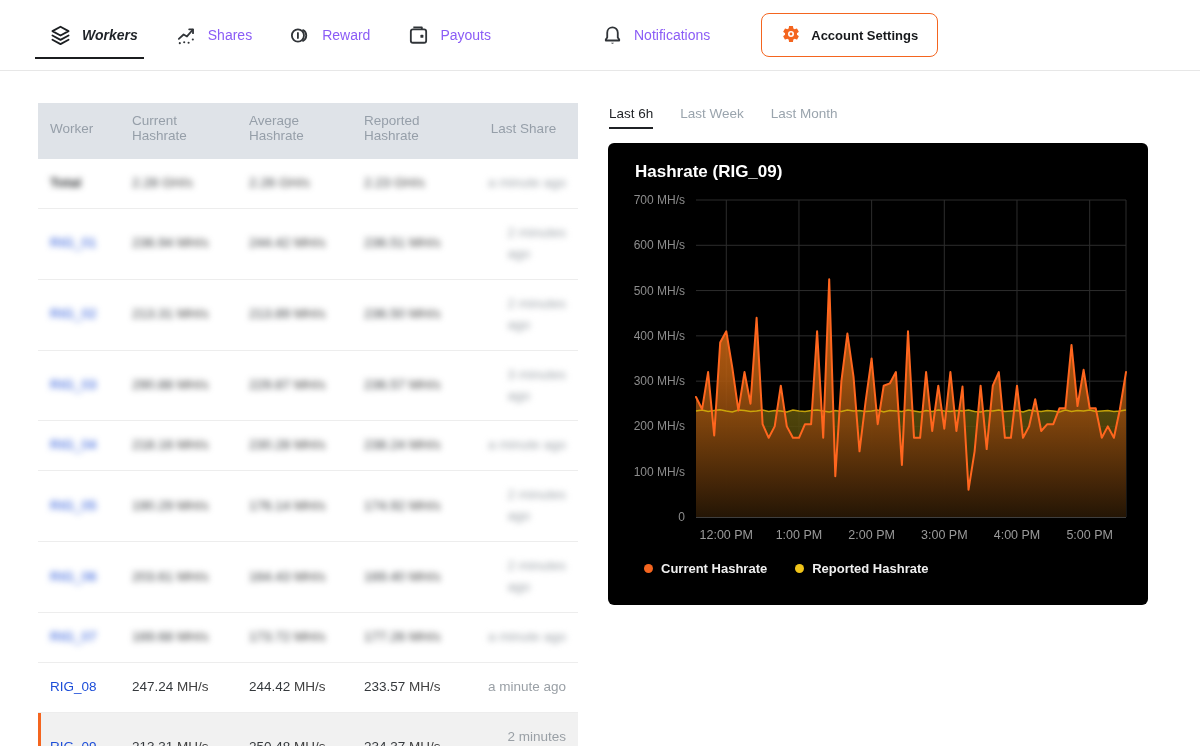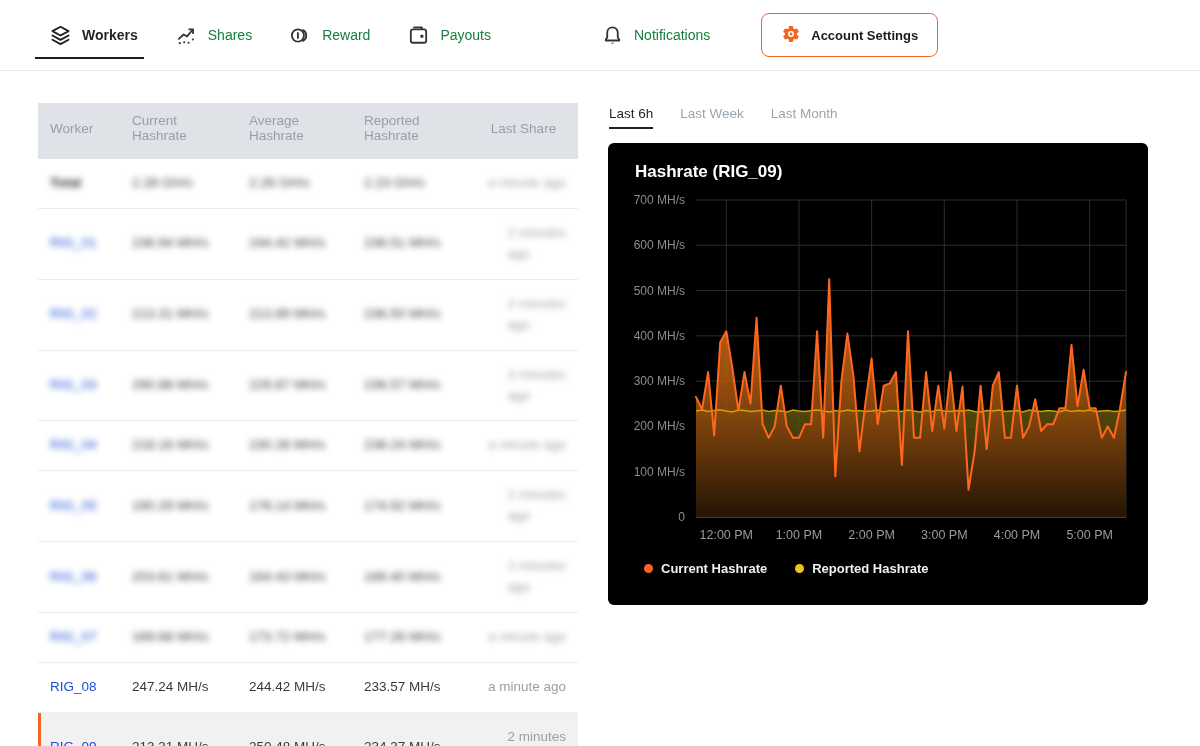--- a/index.html
+++ b/index.html
@@ -6,22 +6,22 @@
   html,body { background:#fff; }
   body { font-family:"Liberation Sans", sans-serif; }
   .app { position:relative; width:1200px; height:746px; background:#fff; overflow:hidden; }
 
   
   .navbar { position:absolute; left:0; top:0; width:1200px; height:71px;
             border-bottom:1px solid #e7e7e7; display:flex; align-items:center;
             padding-left:49px; background:#fff; }
   .nav-item { position:relative; display:flex; align-items:center; gap:10px;
               height:100%; margin-right:37px; cursor:pointer; }
-  .nav-item .nav-label { font-size:14px; color:#15803d; }
-  .nav-item.active .nav-label { color:#1f2328; font-weight:bold; }
+  .nav-item .nav-label { font-size:14px; color:#8b5cf6; }
+  .nav-item.active .nav-label { color:#1f2328; font-weight:bold;font-style:italic; }
   .nav-item.active::after { content:""; position:absolute; left:-14px; right:-6px;
               bottom:11px; height:2px; background:#1b1d1f; }
   .nav-item svg { display:block; }
   .acct-btn { display:flex; align-items:center; gap:10px; margin-left:14px;
               height:44px; padding:0 19px; border:1px solid #f4651f; border-radius:8px;
               background:#fff; font-size:13px; font-weight:bold; color:#17191c; cursor:pointer; }
 
   
   .wtable { position:absolute; left:38px; top:103px; width:540px; font-size:13.5px; }
   .thead { display:grid; grid-template-columns:82px 117px 115px 117px 1fr;

